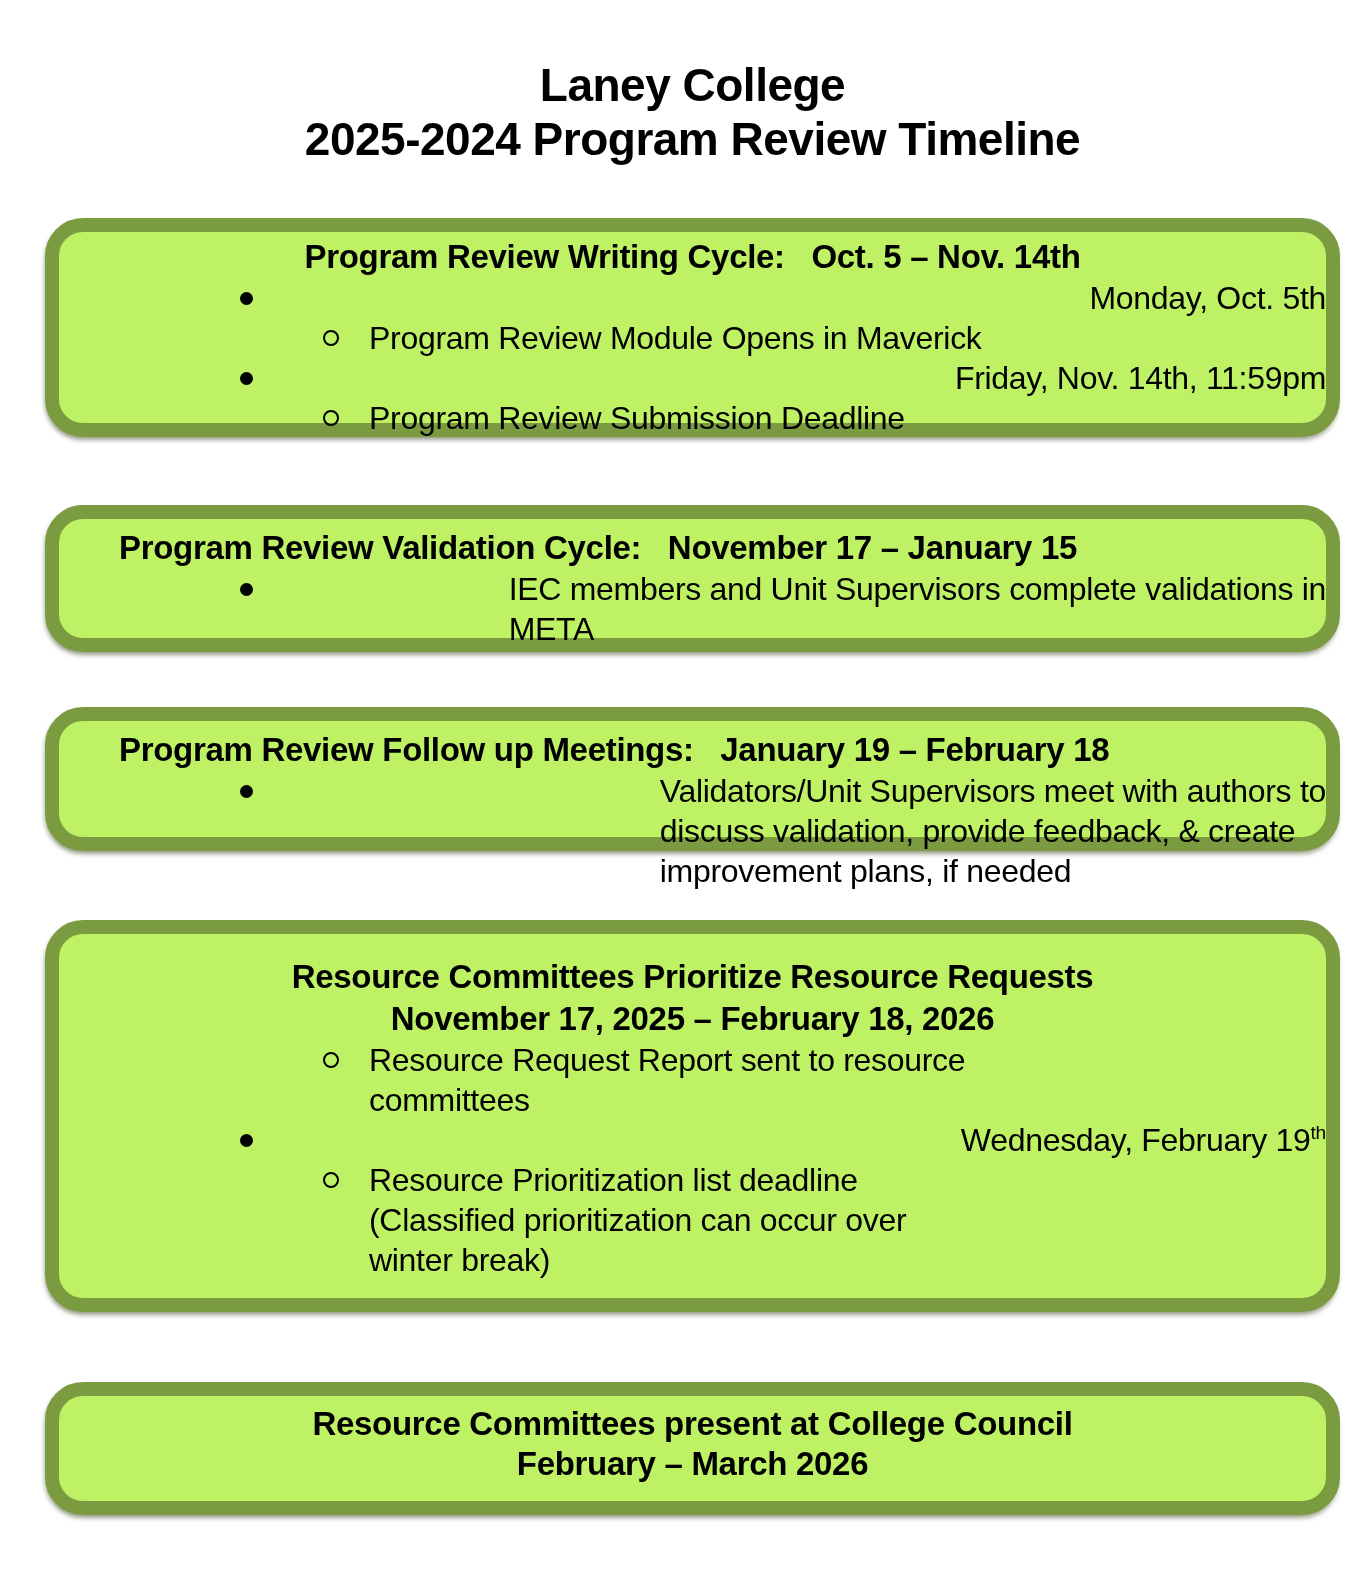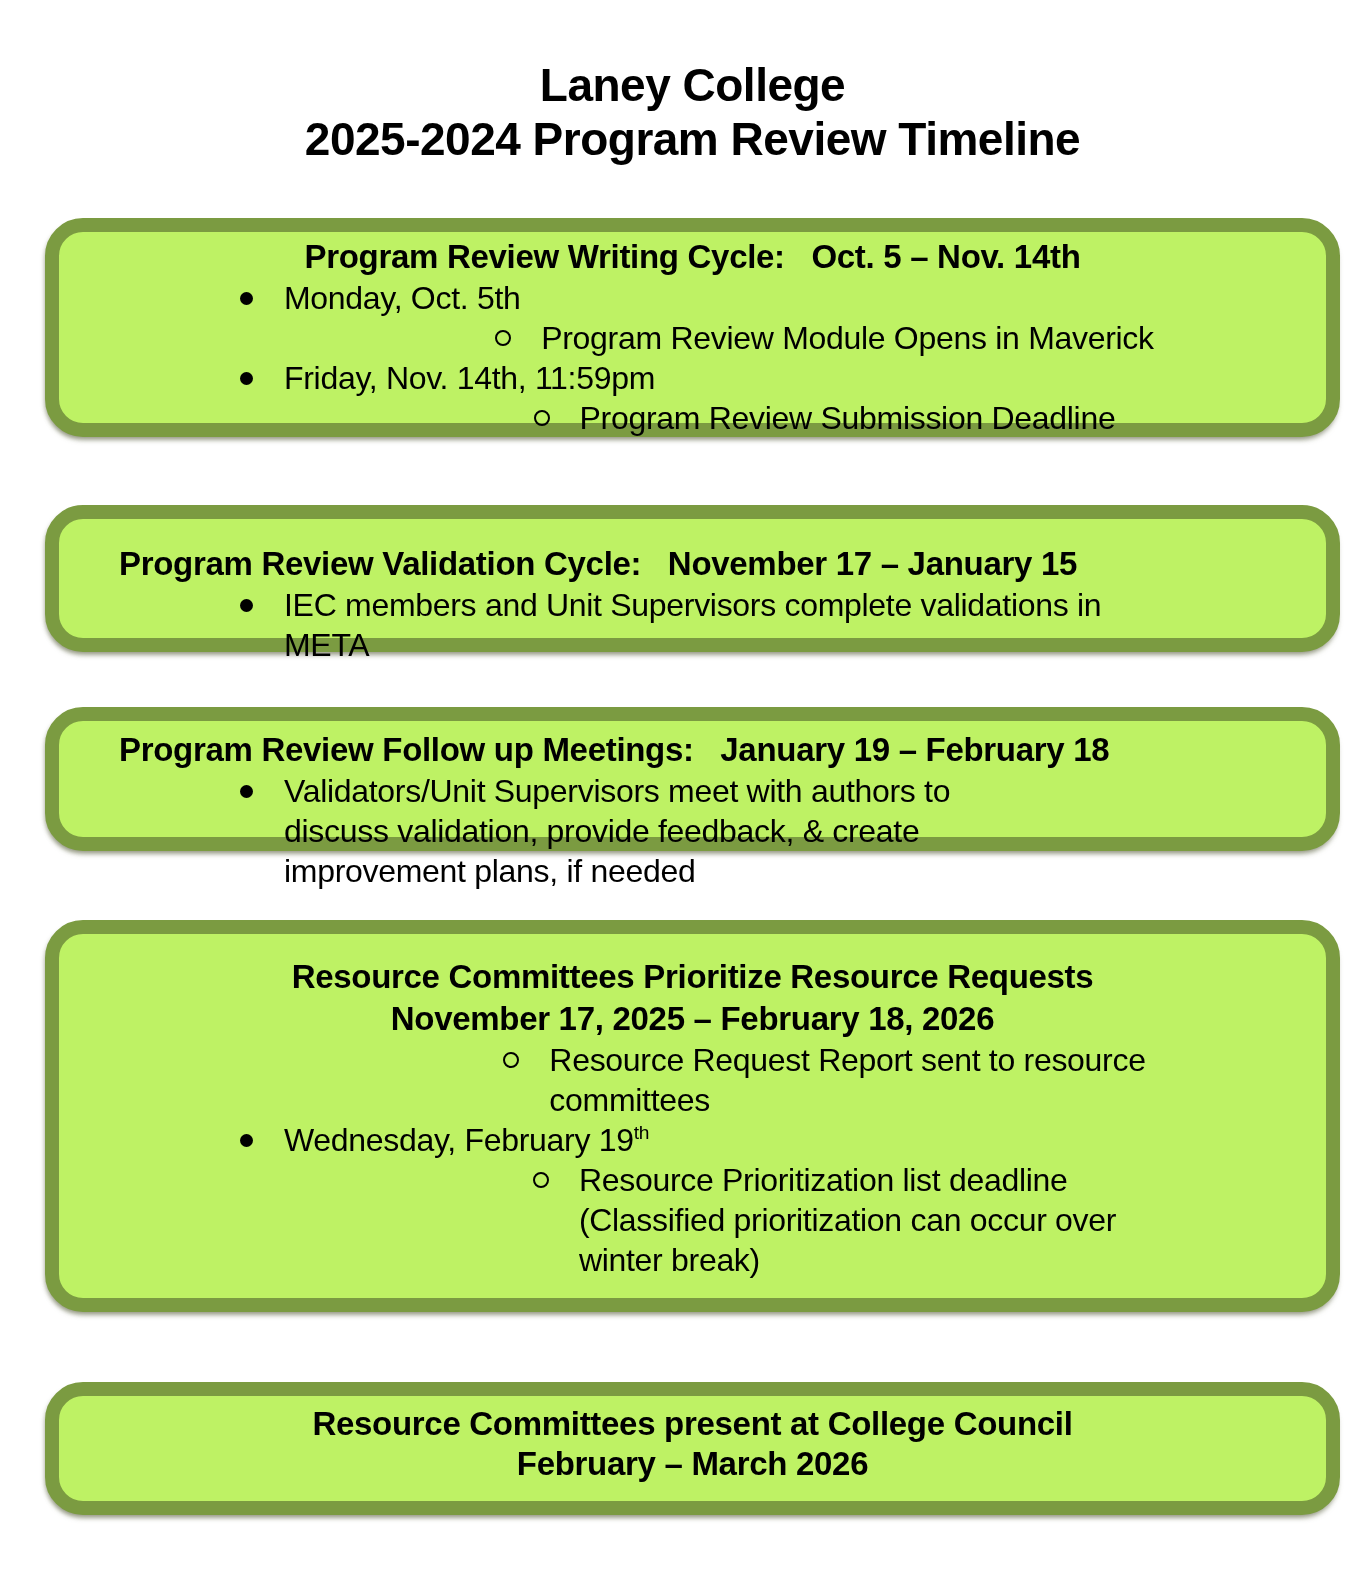--- a/index.html
+++ b/index.html
@@ -23,21 +23,21 @@
   .tl-box {
     box-sizing: border-box;
     width: 1295px;
     margin: 0 28px 0 45px;
     background: #bef264;
     border: 14px solid #7b9b41;
     border-radius: 38px;
     box-shadow: 0px 5px 5px -2px rgba(100,105,75,0.55), -3px 3px 4px -2px rgba(100,105,75,0.35);
   }
   .box-1 { height: 219px; padding-top: 4px;  margin-bottom: 68px; }
-  .box-2 { height: 147px; padding-top: 24px;  margin-bottom: 55px; }
+  .box-2 { height: 147px; padding-top: 8px;  margin-bottom: 55px; }
   .box-3 { height: 144px; padding-top: 8px;  margin-bottom: 69px; }
   .box-4 { height: 392px; padding-top: 22px; margin-bottom: 70px; }
   .box-5 { height: 133px; padding-top: 8px; }
   .box-header {
     font-weight: 700;
     font-size: 33px;
     line-height: 42px;
     letter-spacing: -0.3px;
   }
   .box-5 .box-header { line-height: 40px; }
@@ -45,22 +45,22 @@
   .hdr-left   { text-align: left; padding-left: 60px; }
   ul.bullets {
     list-style: none;
     margin: 0;
     padding: 0;
     font-size: 32px;
     line-height: 40px;
     letter-spacing: -0.3px;
   }
   ul.bullets li { display: flex; align-items: flex-start; }
-  li.lvl1 { padding-left: 181px; }
-  li.lvl2 { padding-left: 264px; justify-content: center; }
+  li.lvl1 { padding-left: 181px; justify-content: space-between; }
+  li.lvl2 { padding-left: 264px; }
   .marker {
     flex: 0 0 auto;
     height: 40px;
     display: flex;
     align-items: center;
     justify-content: flex-start;
   }
   .m1 { width: 44px; }
   .m2 { width: 46px; }
   .dot {

